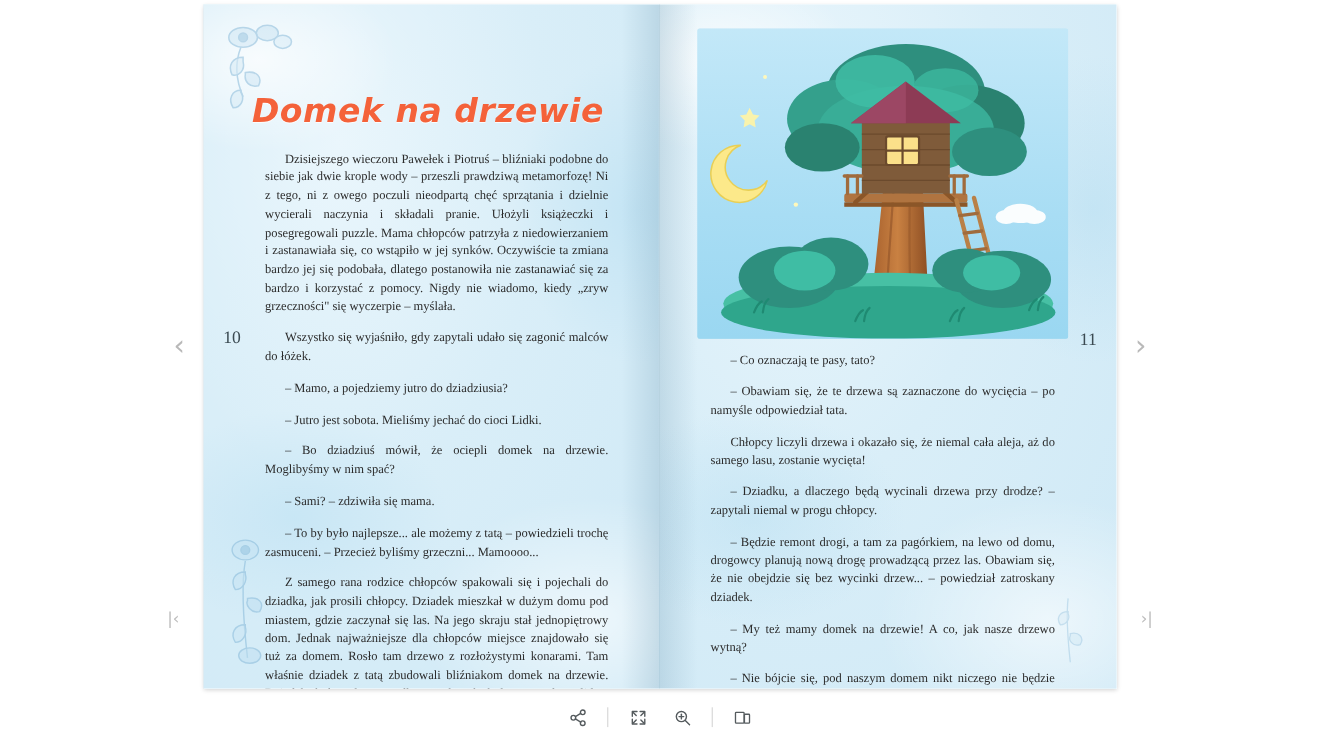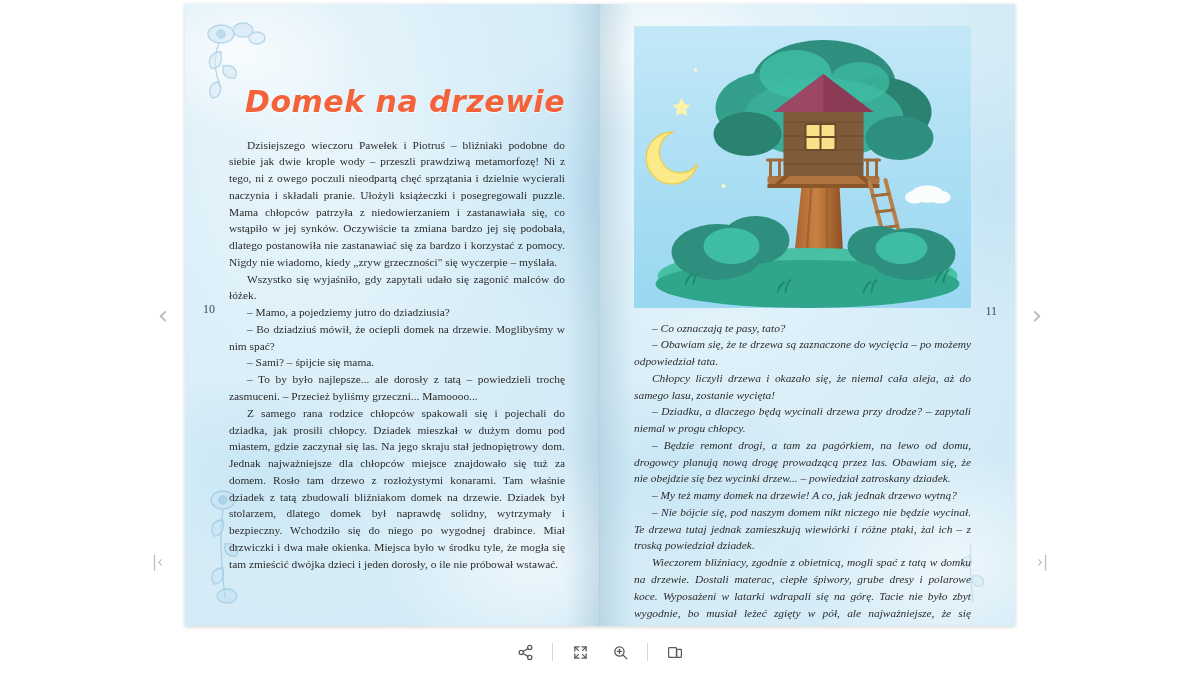--- a/index.html
+++ b/index.html
@@ -65,49 +65,49 @@
     background: linear-gradient(to left, rgba(60,110,140,0) 0%, rgba(60,110,140,0.16) 100%);
     pointer-events:none;
   }
 
   .page-inner {
     position: relative;
     z-index: 3;
     padding: 22px 34px 30px 44px;
     height: 100%;
   }
-  .page-right .page-inner { padding: 22px 44px 16px 34px; font-style: italic; }
+  .page-right .page-inner { padding: 22px 44px 16px 34px; }
 
   .story-title {
     font-family: "DejaVu Sans", sans-serif;
     font-weight: bold;
     font-style: italic;
     font-size: 30px;
     color: #f4623a;
-    text-align: right;
+    text-align: left;
     letter-spacing: 0.5px;
     margin: 58px 0 18px 0;
     text-shadow: 0 1px 0 rgba(255,255,255,0.8);
   }
 
   .text-col p {
-    margin: 0;
+    margin: 12px;
     font-size: 11.4px;
     line-height: 1.47;
     color: #2b2b2b;
     text-align: justify;
     text-indent: 18px;
     font-family: "Liberation Serif", serif;
   }
 
   .page-num {
     position: absolute;
     bottom: 50%;
     font-family: "Liberation Serif", serif;
-    font-size: 12px;
+    font-size: 16px;
     color: #3b4a52;
   }
   .page-num-left { left: 18px; bottom: 309px; }
   .page-num-right { right: 18px; bottom: 307px; }
 
   
   .floral {
     position: absolute;
     opacity: 0.5;
     z-index: 2;
@@ -222,23 +222,24 @@
             </g>
           </svg>
         </div>
 
         <div class="page-inner">
           <h1 class="story-title">Domek na drzewie</h1>
           <div class="text-col">
             <p>Dzisiejszego wieczoru Pawełek i Piotruś – bliźniaki podobne do siebie jak dwie krople wody – przeszli prawdziwą metamorfozę! Ni z tego, ni z owego poczuli nieodpartą chęć sprzątania i dzielnie wycierali naczynia i składali pranie. Ułożyli książeczki i posegregowali puzzle. Mama chłopców patrzyła z niedowierzaniem i zastanawiała się, co wstąpiło w jej synków. Oczywiście ta zmiana bardzo jej się podobała, dlatego postanowiła nie zastanawiać się za bardzo i korzystać z pomocy. Nigdy nie wiadomo, kiedy „zryw grzeczności" się wyczerpie – myślała.</p>
             <p>Wszystko się wyjaśniło, gdy zapytali udało się zagonić malców do łóżek.</p>
             <p>– Mamo, a pojedziemy jutro do dziadziusia?</p>
+            <p>– Jutro jest sobota. Mieliśmy jechać do cioci Lidki.</p>
             <p>– Bo dziadziuś mówił, że ociepli domek na drzewie. Moglibyśmy w nim spać?</p>
-            <p>– Sami? – śpijcie się mama.</p>
-            <p>– To by było najlepsze... ale dorosły z tatą – powiedzieli trochę zasmuceni. – Przecież byliśmy grzeczni... Mamoooo...</p>
+            <p>– Sami? – zdziwiła się mama.</p>
+            <p>– To by było najlepsze... ale możemy z tatą – powiedzieli trochę zasmuceni. – Przecież byliśmy grzeczni... Mamoooo...</p>
             <p>Z samego rana rodzice chłopców spakowali się i pojechali do dziadka, jak prosili chłopcy. Dziadek mieszkał w dużym domu pod miastem, gdzie zaczynał się las. Na jego skraju stał jednopiętrowy dom. Jednak najważniejsze dla chłopców miejsce znajdowało się tuż za domem. Rosło tam drzewo z rozłożystymi konarami. Tam właśnie dziadek z tatą zbudowali bliźniakom domek na drzewie. Dziadek był stolarzem, dlatego domek był naprawdę solidny, wytrzymały i bezpieczny. Wchodziło się do niego po wygodnej drabince. Miał drzwiczki i dwa małe okienka. Miejsca było w środku tyle, że mogła się tam zmieścić dwójka dzieci i jeden dorosły, o ile nie próbował wstawać.</p>
 
           </div>
         </div>
 
         <div class="page-num page-num-left">10</div>
       </div>
 
       <div class="page page-right">
 
@@ -361,25 +362,25 @@
                 <path d="M58 258 q3-8 7-10 M66 258 q1-9 5-12"></path>
                 <path d="M150 266 q3-8 7-10 M158 266 q1-9 5-12"></path>
                 <path d="M236 266 q3-8 7-10 M244 266 q1-9 5-12"></path>
                 <path d="M308 256 q3-8 7-10 M316 256 q1-9 5-12"></path>
               </g>
             </svg>
           </div>
 
           <div class="text-col">
             <p>– Co oznaczają te pasy, tato?</p>
-            <p>– Obawiam się, że te drzewa są zaznaczone do wycięcia – po możemy odpowiedział tata.</p>
+            <p>– Obawiam się, że te drzewa są zaznaczone do wycięcia – po namyśle odpowiedział tata.</p>
             <p>Chłopcy liczyli drzewa i okazało się, że niemal cała aleja, aż do samego lasu, zostanie wycięta!</p>
             <p>– Dziadku, a dlaczego będą wycinali drzewa przy drodze? – zapytali niemal w progu chłopcy.</p>
             <p>– Będzie remont drogi, a tam za pagórkiem, na lewo od domu, drogowcy planują nową drogę prowadzącą przez las. Obawiam się, że nie obejdzie się bez wycinki drzew... – powiedział zatroskany dziadek.</p>
-            <p>– My też mamy domek na drzewie! A co, jak jednak drzewo wytną?</p>
+            <p>– My też mamy domek na drzewie! A co, jak nasze drzewo wytną?</p>
             <p>– Nie bójcie się, pod naszym domem nikt niczego nie będzie wycinał. Te drzewa tutaj jednak zamieszkują wiewiórki i różne ptaki, żal ich – z troską powiedział dziadek.</p>
             <p>Wieczorem bliźniacy, zgodnie z obietnicą, mogli spać z tatą w domku na drzewie. Dostali materac, ciepłe śpiwory, grube dresy i polarowe koce. Wyposażeni w latarki wdrapali się na górę. Tacie nie było zbyt wygodnie, bo musiał leżeć zgięty w pół, ale najważniejsze, że się pomieścili. Długo szeptali w nocy, zupełnie jakby coś planowali...</p>
           </div>
         </div>
 
         <div class="page-num page-num-right">11</div>
 
         <div class="floral floral-br">
           <svg width="40" height="70" viewBox="0 0 40 70">
             <g fill="none" stroke="#7fb4d6" stroke-width="1.2" opacity="0.7">

